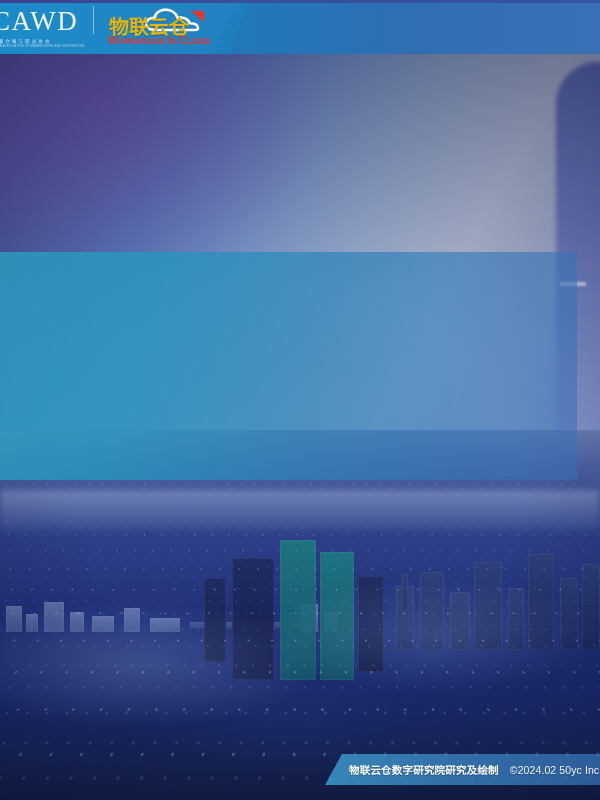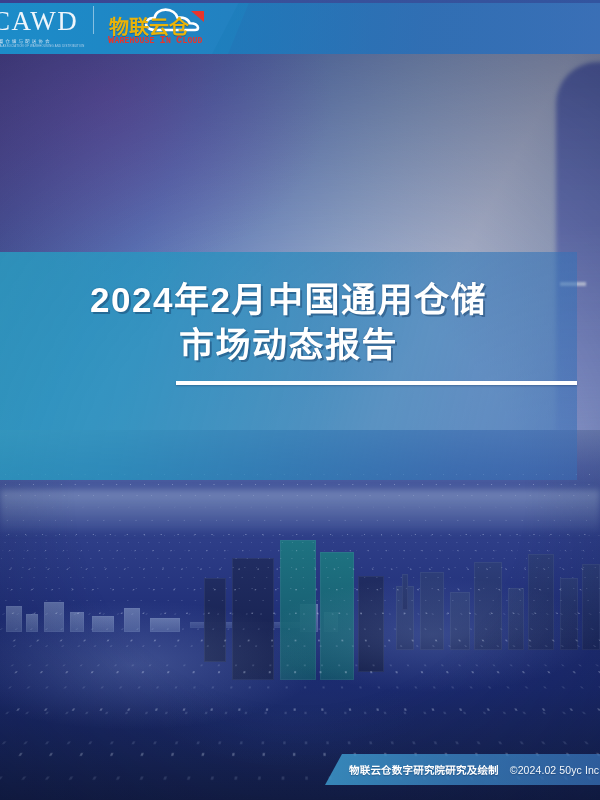--- a/index.html
+++ b/index.html
@@ -243,21 +243,20 @@
   }
   .wic-en {
     position: absolute;
     left: 3px; top: 29px;
     font-size: 8.2px;
     font-weight: bold;
     color: #e8352b;
     letter-spacing: 0.1px;
     white-space: nowrap;
     line-height: 1;
-    font-family: Liberation Mono, monospace;
   }
   .wic-en .cap { font-size: 10.5px; }
   .wic-flag {
     position: absolute;
     left: 86px; top: 5px;
     width: 13px; height: 11px;
     background: #e8352b;
     clip-path: polygon(0 0, 100% 0, 100% 100%);
   }
 
@@ -402,24 +401,19 @@
         <path d="M13 22 C5 22 2 18 3.6 14 C5 10.5 9 9.6 11.4 10.4 C12 5.2 17 1.6 22.6 1.6 C28.6 1.6 33.4 5.2 34.6 9.8 C40 8.6 45.4 11 46.6 15.2 C51.6 15 55 17.2 55 19.8 C55 21.4 53.6 22 52 22 Z" fill="none" stroke="#ffffff" stroke-width="2.6" stroke-linejoin="round" stroke-linecap="round"></path>
       </svg>
       <div class="wic-flag"></div>
       <div class="wic-cn">物联云仓</div>
       <div class="wic-en"><span class="cap">W</span><span>AREHOUSE </span><span class="cap">I</span><span>N </span><span class="cap">C</span><span>LOUD</span></div>
     </div>
 
   </div>
 
   <div class="title-band"></div>
-  <div class="title-wrap">
-    <div class="title-line">2024年2月中国通用仓储</div>
-    <div class="title-line">市场动态报告</div>
-    <div class="title-rule"></div>
-  </div>
 
   <div class="footer">
     <span class="footer-text">物联云仓数字研究院研究及绘制</span>
     <span class="footer-copy">©2024.02 50yc Inc.</span>
   </div>
 
 </div>
 
 </body></html>

